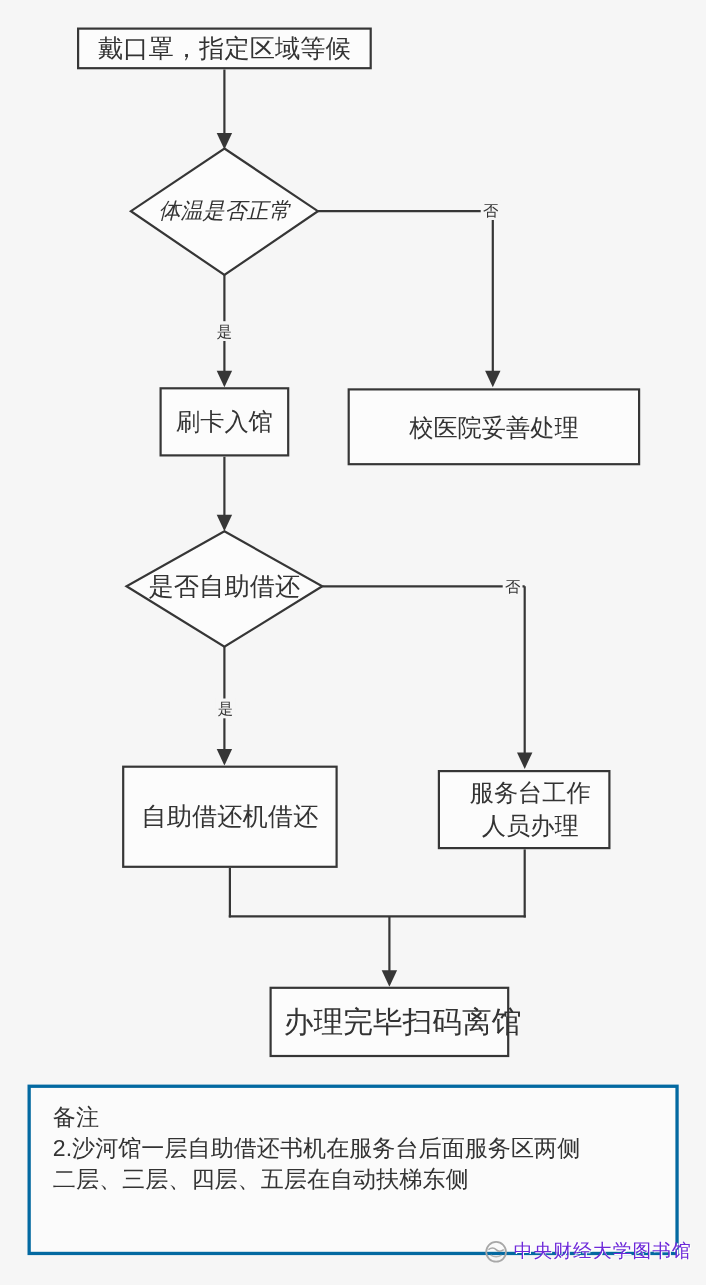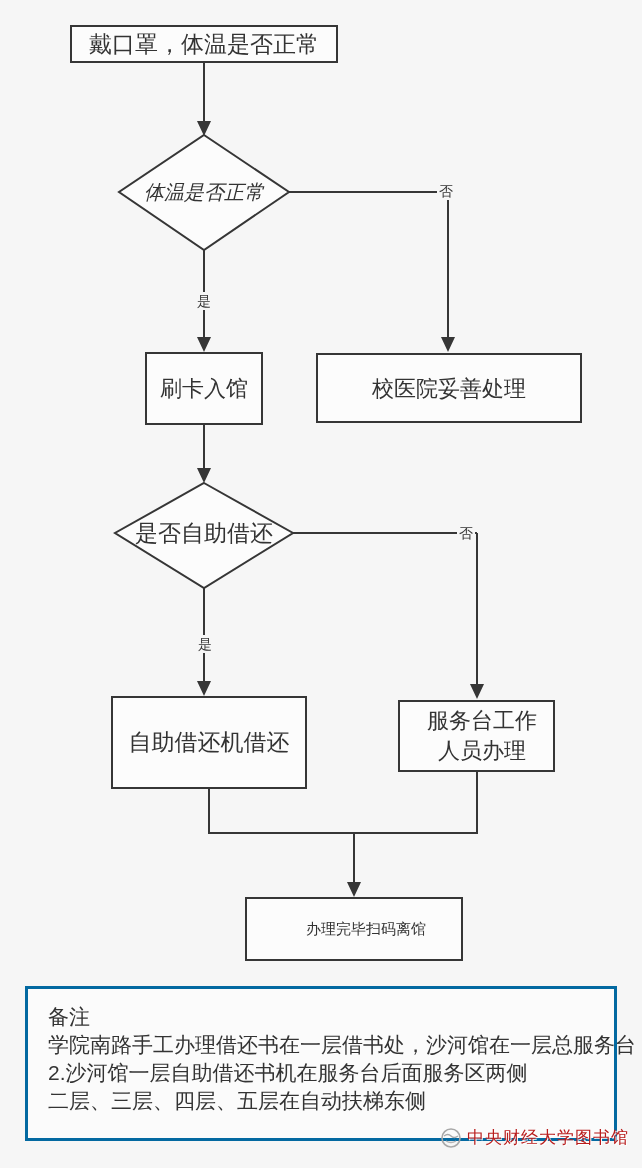--- a/index.html
+++ b/index.html
@@ -61,21 +61,21 @@
     line-height: 28px;
   }
   .notes div { white-space: nowrap; }
   .watermark {
     position: absolute;
     left: 440px;
     top: 1126px;
     display: flex;
     align-items: center;
     gap: 5px;
-    color: #b91c1c;
+    color: #6d28d9;
     font-size: 17px;
     letter-spacing: 1px;
     text-shadow: 1px 1px 0 #ffffff;
     white-space: nowrap;
   }
 </style>
 </head>
 <body>
 
 <div class="canvas">
@@ -111,55 +111,54 @@
       <polygon points="448,352 441,337 455,337"></polygon>
       <polygon points="204,352 197,337 211,337"></polygon>
       <polygon points="204,483 197,468 211,468"></polygon>
       <polygon points="477,699 470,684 484,684"></polygon>
       <polygon points="204,696 197,681 211,681"></polygon>
       <polygon points="354,897 347,882 361,882"></polygon>
     </g>
   </svg>
 
   <div class="node" style="left:70px; top:25px; width:268px; height:38px; font-size:23px;">
-    <span>戴口罩，体温是否正常</span>
+    <span>戴口罩，指定区域等候</span>
   </div>
 
-  <div class="node" style="left:145px; top:352px; width:118px; height:73px; font-size:22px;">
+  <div class="node" style="left:145px; top:352px; width:118px; height:63px; font-size:22px;">
     <span>刷卡入馆</span>
   </div>
 
   <div class="node" style="left:316px; top:353px; width:266px; height:70px; font-size:22px; line-height:31px;">
     <span>校医院妥善处理</span>
   </div>
 
   <div class="node" style="left:111px; top:696px; width:196px; height:93px; font-size:23px;">
     <span>自助借还机借还</span>
   </div>
 
   <div class="node" style="left:398px; top:700px; width:157px; height:72px; font-size:22px; line-height:30px;padding-left:11px;">
     <span>服务台工作</span>
     <span>人员办理</span>
   </div>
 
-  <div class="node" style="left:245px; top:897px; width:218px; height:64px; font-size:15px;padding-left:24px;">
+  <div class="node" style="left:245px; top:897px; width:218px; height:64px; font-size:27px;padding-left:24px;">
     <span>办理完毕扫码离馆</span>
   </div>
 
   <div class="dtext" style="left:204px; top:192px; font-size:20px;font-style:italic;">体温是否正常</div>
   <div class="dtext" style="left:204px; top:533px; font-size:23px;text-align:right;">是否自助借还</div>
 
   <div class="branch-label" style="left:204px; top:301px;">是</div>
   <div class="branch-label" style="left:446px; top:191px;">否</div>
   <div class="branch-label" style="left:205px; top:644px;">是</div>
   <div class="branch-label" style="left:466px; top:533px;">否</div>
 
   <div class="notes">
     <div>备注</div>
-    <div>学院南路手工办理借还书在一层借书处，沙河馆在一层总服务台</div>
     <div>2.沙河馆一层自助借还书机在服务台后面服务区两侧</div>
     <div>二层、三层、四层、五层在自动扶梯东侧</div>
   </div>
 
   <div class="watermark">
     <svg width="22" height="22" viewBox="0 0 22 22" xmlns="http://www.w3.org/2000/svg">
       <circle cx="11" cy="11" r="9" fill="none" stroke="#a8a8a8" stroke-width="1.6"></circle>
       <path d="M4 9 q4 -3 7 0 q3 3 7 0" fill="none" stroke="#a8a8a8" stroke-width="1.4"></path>
       <path d="M6 14 q5 3 10 0" fill="none" stroke="#b5b5b5" stroke-width="1.4"></path>
     </svg>

